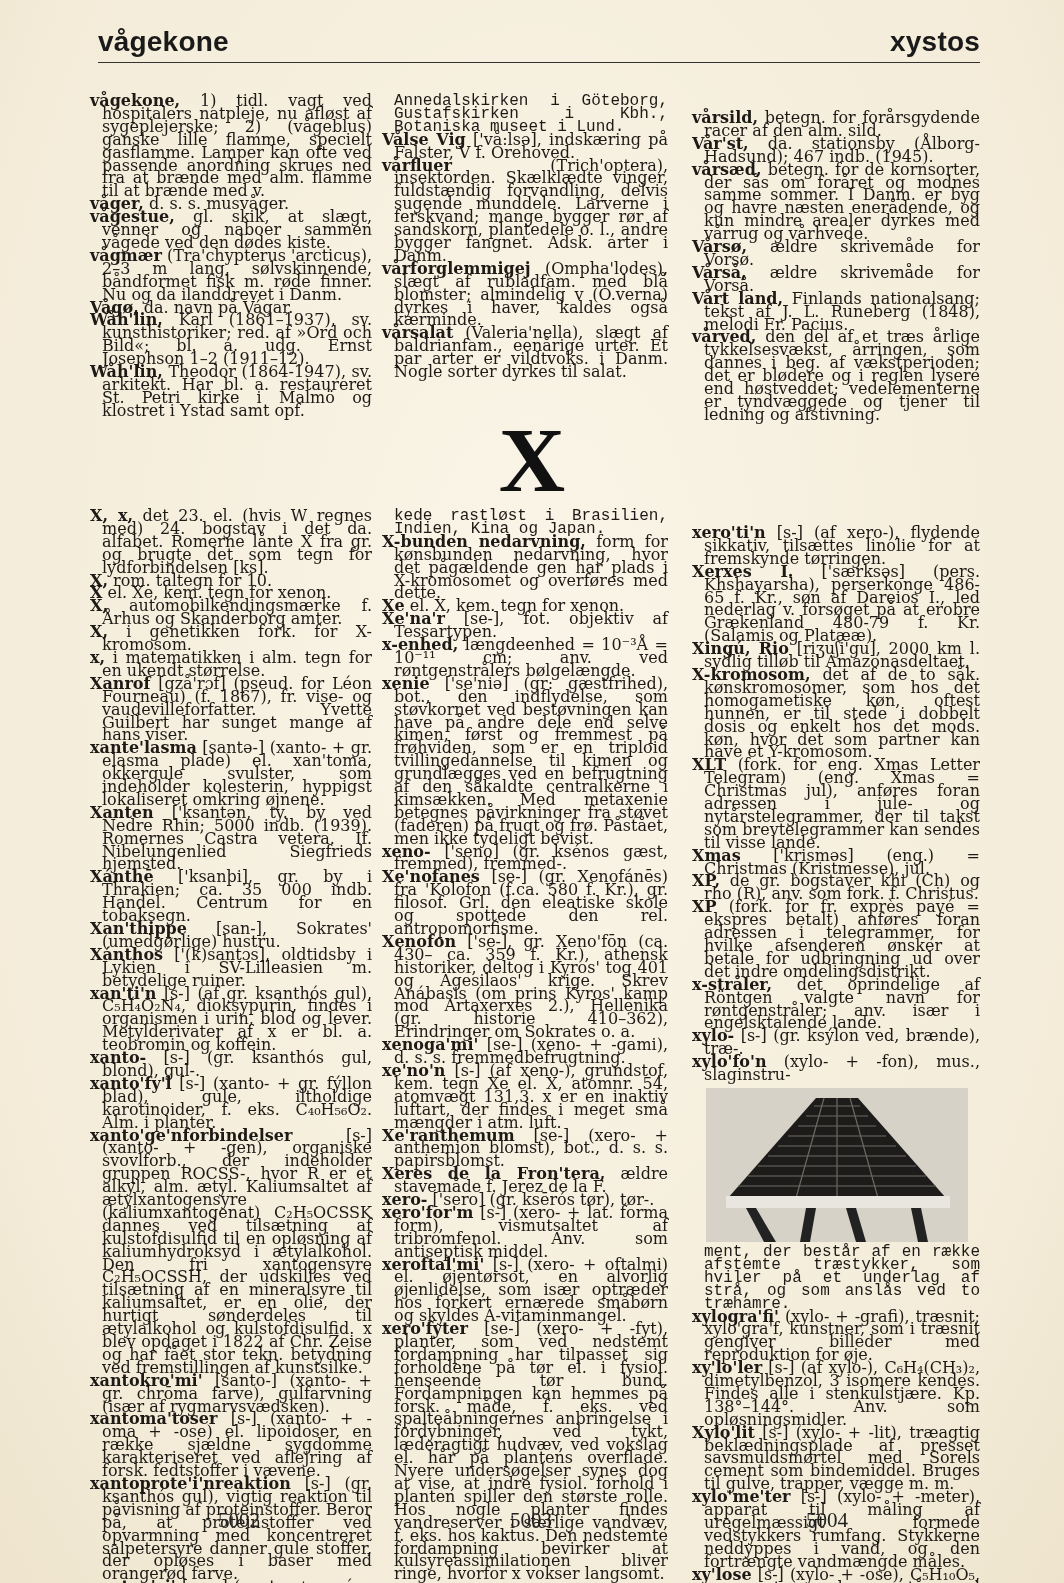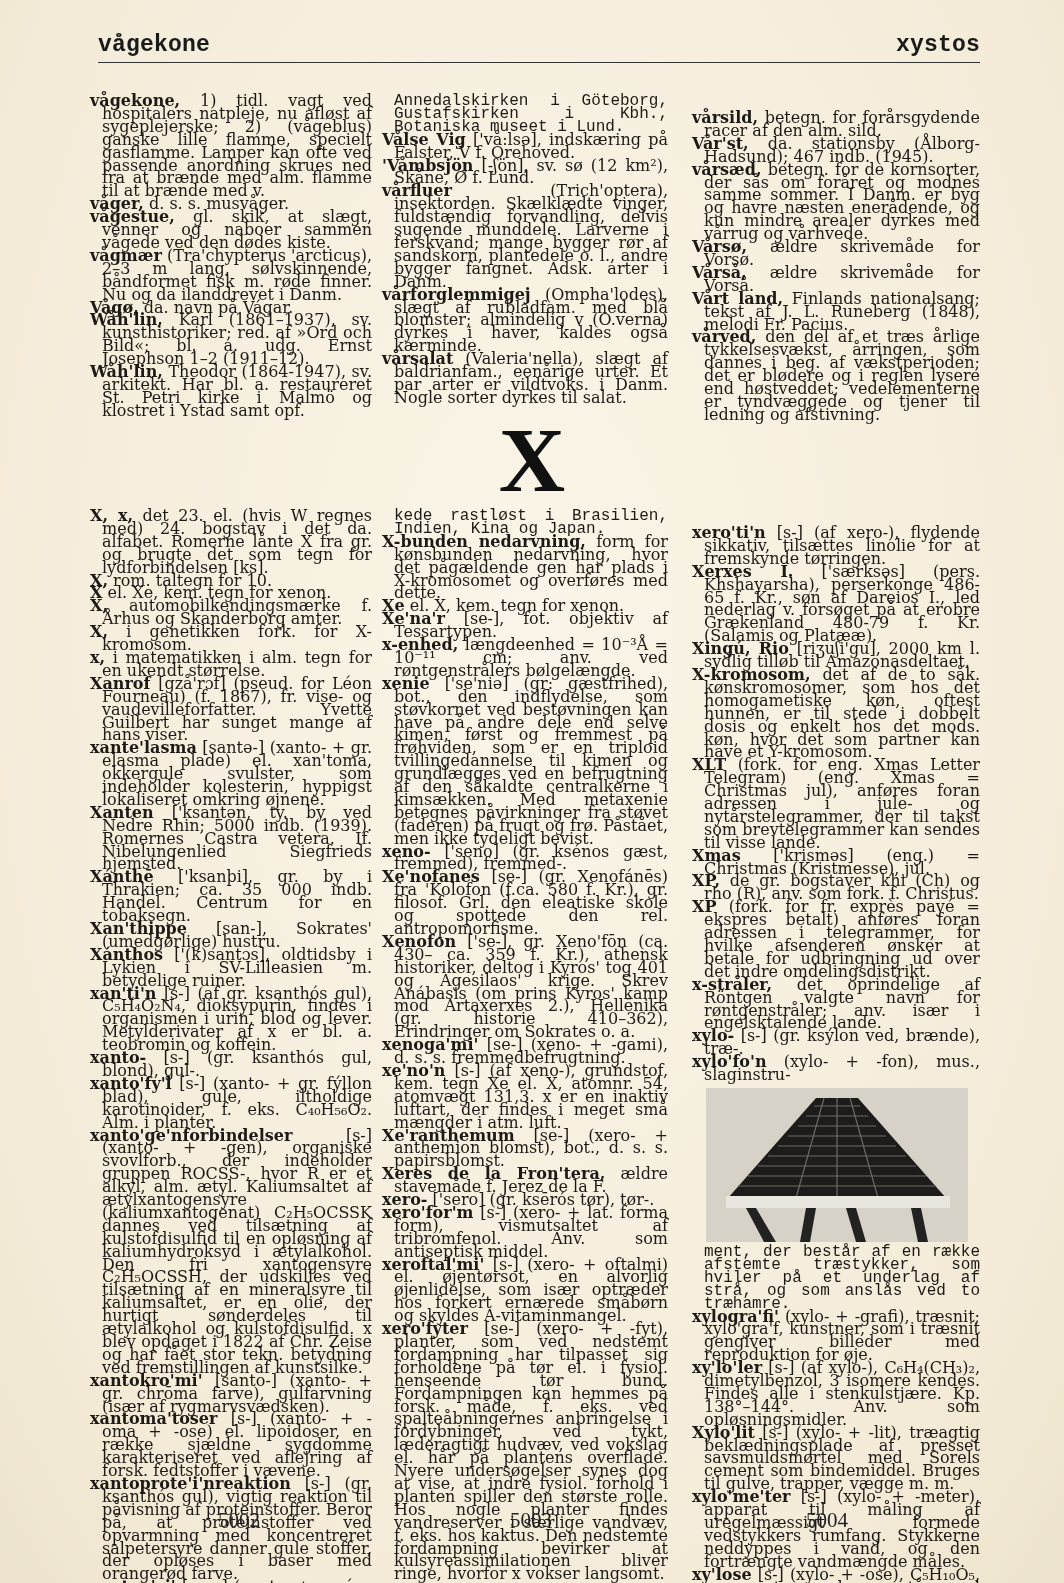--- a/index.html
+++ b/index.html
@@ -5,21 +5,21 @@
   html, body { margin:0; padding:0; }
   body {
     width:1064px; height:1583px; overflow:hidden;
     background:#f7f1e2;
     font-family:"DejaVu Serif", serif;
     color:#1d1a16;
     position:relative;
   }
   .page { position:absolute; inset:0; background: radial-gradient(ellipse at 50% 40%, #faf5e8 0%, #f4ecd9 75%, #eee4cd 100%); }
   .running-head { position:absolute; top:34px; left:98px; right:84px; height:28px; border-bottom:1.5px solid #333; }
-  .rh-left, .rh-right { position:absolute; bottom:4px; font-family:Liberation Mono, monospace; font-weight:bold; font-size:23px; letter-spacing:0.2px; color:#1a1a1a; }
+  .rh-left, .rh-right { position:absolute; bottom:4px; font-family:Liberation Sans, sans-serif; font-weight:bold; font-size:28px; letter-spacing:0.2px; color:#1a1a1a; }
   .rh-left { left:0; }
   .rh-right { right:0; }
   .col { position:absolute; font-size:16px; line-height:12.9px; text-align:justify; }
   .col.c1 { left:90px; width:282px; }
   .col.c2 { left:382px; width:286px; }
   .col.c3 { left:692px; width:288px;margin-top:17px; }
   .top { top:95px; }
   .bottom { top:510px; }
   .entry { margin:0; padding-left:12px; text-indent:-12px; }
   .entry.cont { padding-left:12px; text-indent:0;font-family:Liberation Mono, monospace; }
@@ -46,21 +46,20 @@
       <p class="entry"><span class="hw">våger,</span><span> d. s. s. musvåger.</span></p>
       <p class="entry"><span class="hw">vågestue,</span><span> gl. skik, at slægt, venner og naboer sammen vågede ved den dødes kiste.</span></p>
       <p class="entry"><span class="hw">vågmær</span><span> (Tra'chypterus 'arcticus), 2–3 m lang, sølvskinnende, båndformet fisk m. røde finner. Nu og da ilanddrevet i Danm.</span></p>
       <p class="entry"><span class="hw">Vågø,</span><span> da. navn på Vágar.</span></p>
       <p class="entry"><span class="hw">Wåh'lin,</span><span> Karl (1861–1937), sv. kunsthistoriker; red. af »Ord och Bild«; bl. a. udg. Ernst Josephson 1–2 (1911–12).</span></p>
       <p class="entry"><span class="hw">Wåh'lin,</span><span> Theodor (1864-1947), sv. arkitekt. Har bl. a. restaureret St. Petri kirke i Malmö og klostret i Ystad samt opf.</span></p>
     </div>
   <div class="col c2 top">
       <p class="entry cont"><span>Annedalskirken i Göteborg, Gustafskirken i Kbh., Botaniska museet i Lund.</span></p>
       <p class="entry"><span class="hw">Vålse Vig</span><span> ['vå:lsə], indskæring på Falster, V f. Orehoved.</span></p>
-      <p class="entry"><span class="hw">'Våmbsjön</span><span> [-ʃön], sv. sø (12 km²), Skåne, Ø f. Lund.</span></p>
       <p class="entry"><span class="hw">vårfluer</span><span> (Trich'optera), insektorden. Skælklædte vinger, fuldstændig forvandling, delvis sugende munddele. Larverne i ferskvand; mange bygger rør af sandskorn, plantedele o. l., andre bygger fangnet. Adsk. arter i Danm.</span></p>
       <p class="entry"><span class="hw">vårforglemmigej</span><span> (Ompha'lodes), slægt af rubladfam. med blå blomster; almindelig v (O.verna) dyrkes i haver, kaldes også kærminde.</span></p>
       <p class="entry"><span class="hw">vårsalat</span><span> (Valeria'nella), slægt af baldrianfam., eenårige urter. Et par arter er vildtvoks. i Danm. Nogle sorter dyrkes til salat.</span></p>
     </div>
   <div class="col c3 top">
       <p class="entry"><span class="hw">vårsild,</span><span> betegn. for forårsgydende racer af den alm. sild.</span></p>
       <p class="entry"><span class="hw">Vår'st,</span><span> da. stationsby (Ålborg-Hadsund); 467 indb. (1945).</span></p>
       <p class="entry"><span class="hw">vårsæd,</span><span> betegn. for de kornsorter, der sås om foråret og modnes samme sommer. I Danm. er byg og havre næsten enerådende, og kun mindre arealer dyrkes med vårrug og vårhvede.</span></p>
       <p class="entry"><span class="hw">Vårsø,</span><span> ældre skrivemåde for Vorsø.</span></p>
       <p class="entry"><span class="hw">Vårså,</span><span> ældre skrivemåde for Vorså.</span></p>

